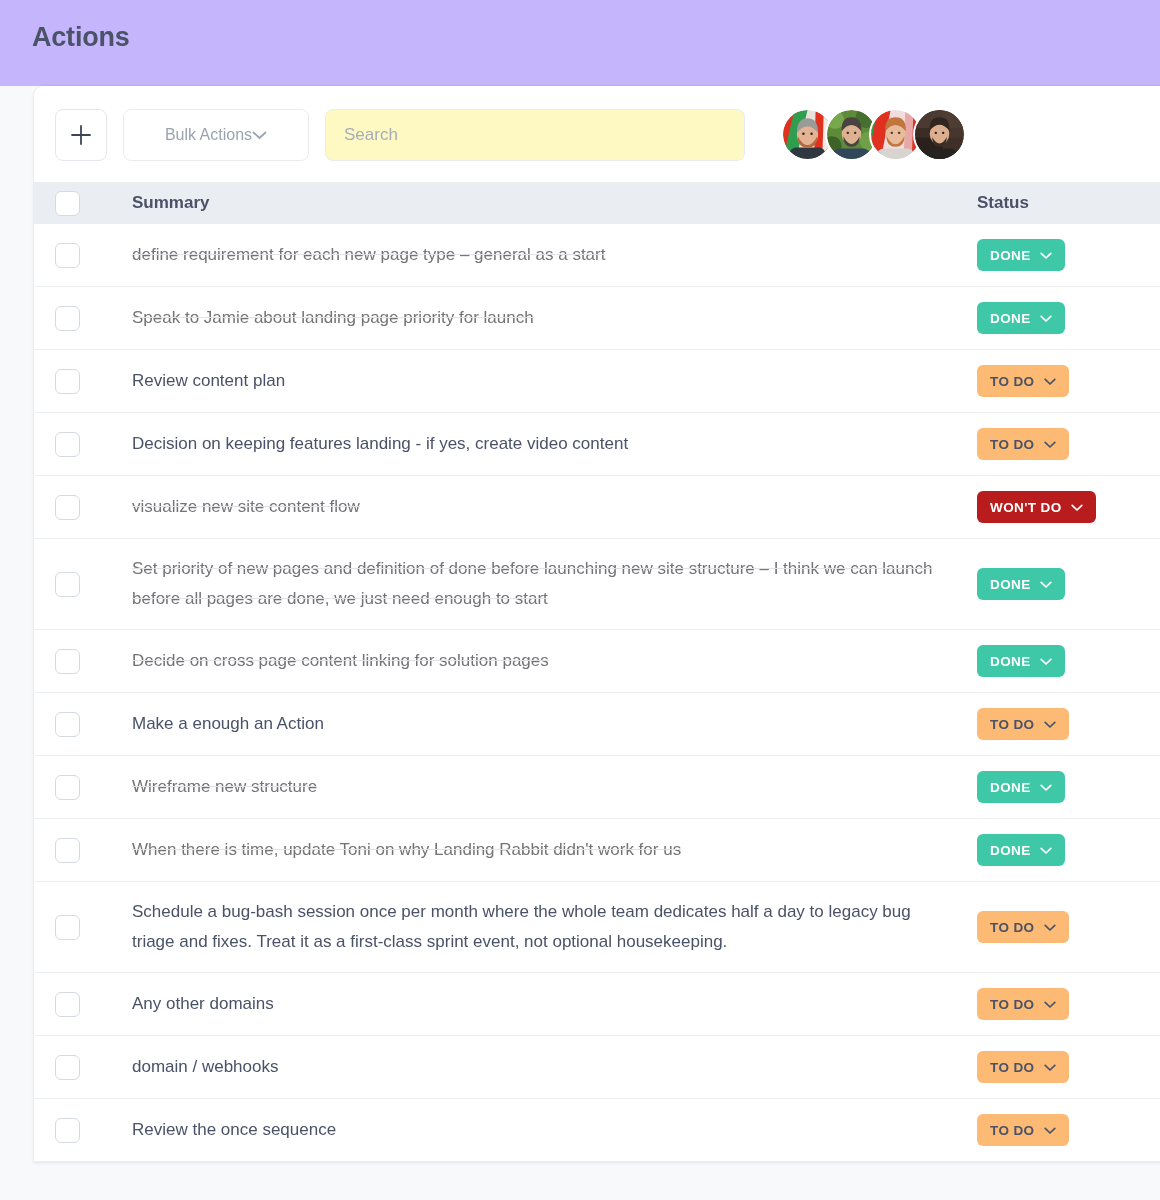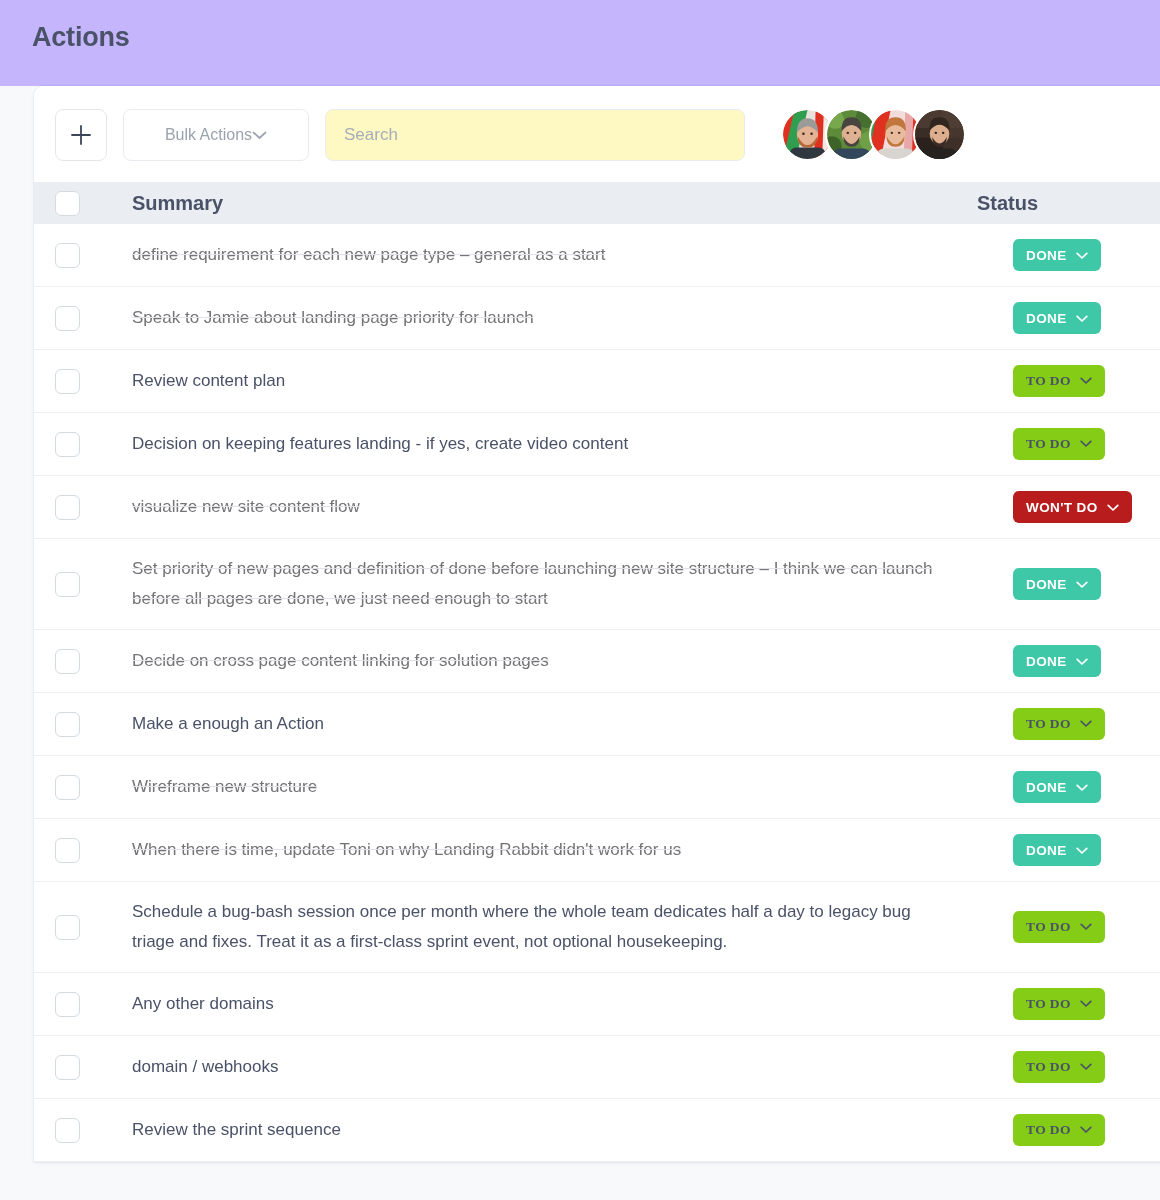--- a/index.html
+++ b/index.html
@@ -115,21 +115,21 @@
   }
   .avatar:first-child { margin-left: 0; }
   .avatar svg { display: block; width: 100%; height: 100%; }
 
   
   table { width: 100%; border-collapse: collapse; table-layout: fixed; }
 
   thead th {
     background: #eaeef3;
     height: 42px;
-    font-size: 20px;
+    font-size: 17px;
     font-weight: bold;
     color: #4a5268;
     text-align: left;
     vertical-align: middle;
     padding: 0;
   }
   th.col-check, td.col-check { width: 88px; padding-left: 21px; }
   th.col-summary, td.col-summary { width: 855px; padding-left: 10px; }
   th.col-status, td.col-status { width: 217px; padding-left: 0; }
 
@@ -169,26 +169,25 @@
     align-items: center;
     gap: 9px;
     height: 32px;
     padding: 0 13px;
     border-radius: 6px;
     font-size: 13.5px;
     font-weight: bold;
     letter-spacing: 0.4px;
     cursor: pointer;
     white-space: nowrap;
-    margin-left: 36px;
   }
   .badge .chev { display: block; flex: none; }
 
   .badge.done    { background: #3ec8a8; color: #ffffff; }
-  .badge.todo    { background: #84cc16; color: #4a5268; font-family: Liberation Serif, serif; }
+  .badge.todo    { background: #fdba74; color: #4a5268; }
   .badge.wontdo  { background: #b91c1c; color: #ffffff; }
 </style>
 </head>
 <body>
 
 <div class="page-header">
   <div class="page-title">Actions</div>
 </div>
 
 <div class="card">
@@ -501,21 +500,21 @@
               <span class="chev"><svg width="12" height="8" viewBox="0 0 12 8">
                   <path d="M1.2 1.4 L6 6 L10.8 1.4" fill="none" stroke="#4a5268" stroke-width="1.7" stroke-linecap="round" stroke-linejoin="round"></path>
                 </svg></span>
             </div></td>
         </tr>
         <tr>
           <td class="col-check">
             <span class="checkbox"></span>
           </td>
           <td class="col-summary">
-            <div class="summary-text">Review the sprint sequence</div>
+            <div class="summary-text">Review the once sequence</div>
           </td>
           <td class="col-status"><div class="badge todo">
               <span>TO DO</span>
               <span class="chev"><svg width="12" height="8" viewBox="0 0 12 8">
                   <path d="M1.2 1.4 L6 6 L10.8 1.4" fill="none" stroke="#4a5268" stroke-width="1.7" stroke-linecap="round" stroke-linejoin="round"></path>
                 </svg></span>
             </div></td>
         </tr>
       </tbody>
   </table>

